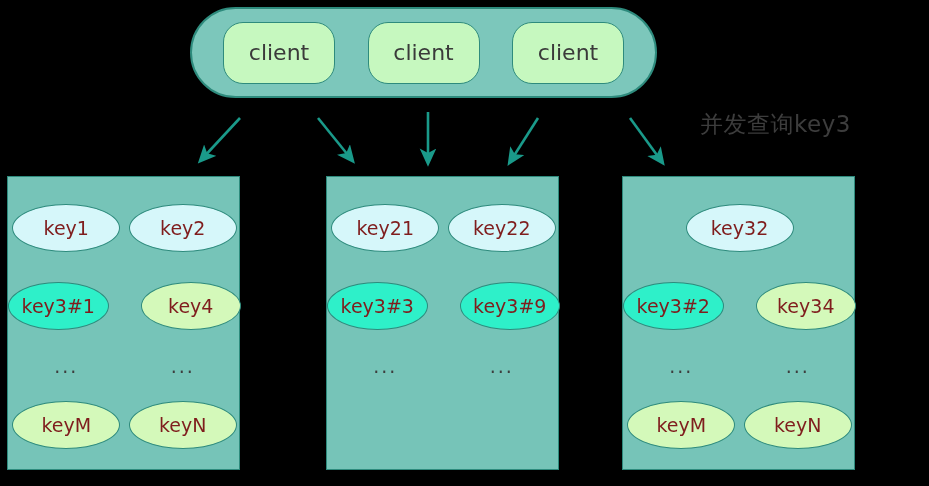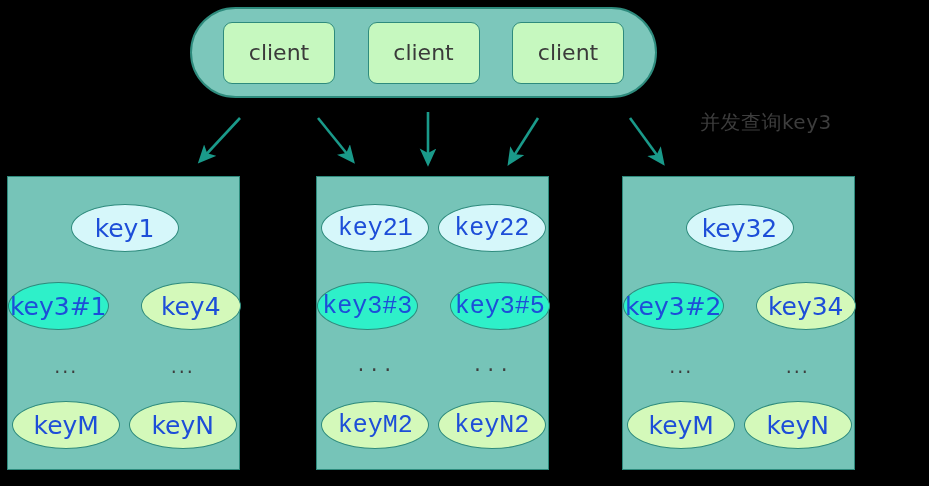--- a/index.html
+++ b/index.html
@@ -31,21 +31,21 @@
     align-items: center;
     justify-content: space-between;
     padding: 0 31px;
   }
   .client-box {
     width: 112px;
     height: 62px;
     box-sizing: border-box;
     background: #c6f8bf;
     border: 1.6px solid #2e8b7d;
-    border-radius: 9px;
+    border-radius: 20px;
     display: flex;
     align-items: center;
     justify-content: center;
     color: #3a3a3a;
     font-size: 22px;
     line-height: 1;
   }
 
   
   .arrows {
@@ -56,38 +56,38 @@
     height: 486px;
     pointer-events: none;
   }
 
   
   .annotation {
     position: absolute;
     left: 700px;
     top: 109px;
     color: #3d3d3d;
-    font-size: 20px;
+    font-size: 23px;
     letter-spacing: 0.5px;
     white-space: nowrap;
   }
 
   
   .node-box {
     position: absolute;
     top: 176px;
     width: 233px;
     height: 294px;
     box-sizing: border-box;
     background: #76c4b8;
     border: 1.6px solid #2e8b7d;
     padding: 0;
   }
   .node-box.n1 { left: 7px; }
-  .node-box.n2 { left: 316px; font-family: Liberation Mono, monospace; }
+  .node-box.n2 { left: 326px; }
   .node-box.n3 { left: 622px; }
 
   .key-row {
     position: absolute;
     left: 0;
     width: 233px;
     display: flex;
     justify-content: space-around;
     align-items: center;
   }
@@ -98,22 +98,22 @@
 
   .key-ellipse {
     width: 108px;
     height: 48px;
     box-sizing: border-box;
     border: 1.6px solid #2e8b7d;
     border-radius: 50% / 50%;
     display: flex;
     align-items: center;
     justify-content: center;
-    color: #1d4ed8;
-    font-size: 25px;
+    color: #7f1d1d;
+    font-size: 19px;
     line-height: 1;
   }
   .key-ellipse.cyan  { background: #d6f7fa; }
   .key-ellipse.green { background: #d4f9ba; }
   .key-ellipse.hot   { background: #2ef0c9; }
 
   .dots {
     width: 108px;
     text-align: center;
     color: #3d3d3d;
@@ -152,20 +152,23 @@
     <line x1="630" y1="118" x2="662" y2="162" stroke="#1a9a8a" stroke-width="2.6" marker-end="url(#ah)"></line>
   </svg>
 
   <div class="annotation">并发查询key3</div>
 
   <div class="node-box n1">
     <div class="key-row r1">
       <div class="key-ellipse cyan">
         <span>key1</span>
       </div>
+      <div class="key-ellipse cyan">
+        <span>key2</span>
+      </div>
     </div>
     <div class="key-row r2">
       <div class="key-ellipse hot">
         <span>key3#1</span>
       </div>
       <div class="key-ellipse green">
         <span>key4</span>
       </div>
     </div>
     <div class="key-row r3">
@@ -189,34 +192,26 @@
       </div>
       <div class="key-ellipse cyan">
         <span>key22</span>
       </div>
     </div>
     <div class="key-row r2">
       <div class="key-ellipse hot">
         <span>key3#3</span>
       </div>
       <div class="key-ellipse hot">
-        <span>key3#5</span>
+        <span>key3#9</span>
       </div>
     </div>
     <div class="key-row r3">
       <div class="dots">...</div>
       <div class="dots">...</div>
-    </div>
-    <div class="key-row r4">
-      <div class="key-ellipse green">
-        <span>keyM2</span>
-      </div>
-      <div class="key-ellipse green">
-        <span>keyN2</span>
-      </div>
     </div>
   </div>
 
   <div class="node-box n3">
     <div class="key-row r1">
       <div class="key-ellipse cyan">
         <span>key32</span>
       </div>
     </div>
     <div class="key-row r2">

